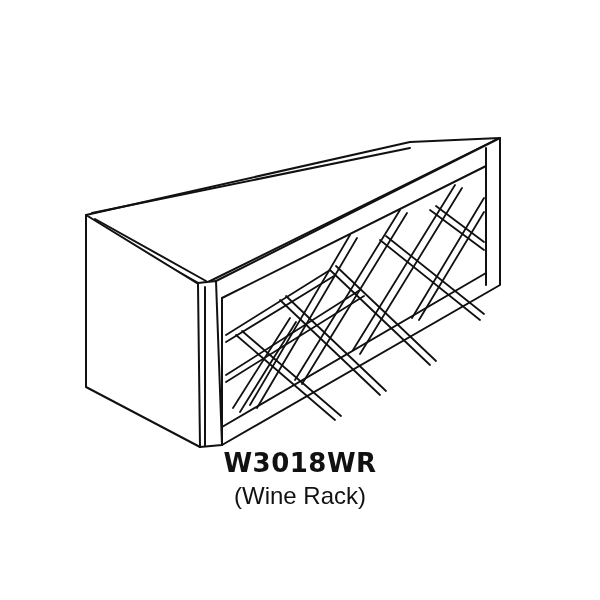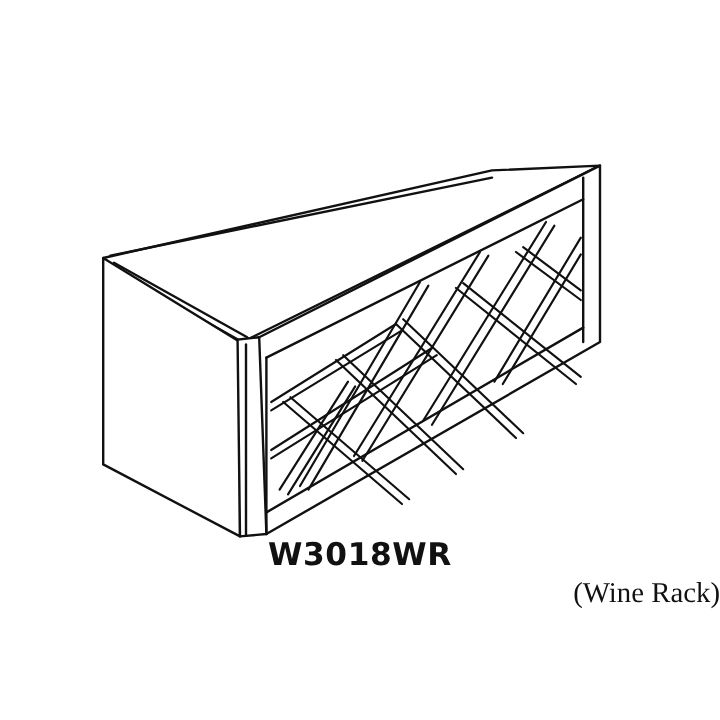--- a/index.html
+++ b/index.html
@@ -1,21 +1,21 @@
 <!DOCTYPE html>
 <html><head>
 <meta charset="utf-8">
 <style>
   html, body { margin:0; padding:0; background:#ffffff; }
   body { width:600px; height:600px; position:relative; overflow:hidden; }
   .drawing { position:absolute; left:0; top:0; width:600px; height:600px; }
   .drawing svg { width:600px; height:600px; display:block; }
   .caption { position:absolute; left:0; width:600px; text-align:center; color:#111; }
   .model { top:448px; font-family:"DejaVu Sans", sans-serif; font-weight:bold; font-size:26px; letter-spacing:0.5px; }
-  .desc { top:482px; font-family:Liberation Serif, serif; font-size:24px;text-align:right; }
+  .desc { top:482px; font-family:Liberation Sans, sans-serif; font-size:24px; }
 </style>
 </head>
 <body>
 
 <div class="drawing">
 <svg viewBox="0 0 600 600" xmlns="http://www.w3.org/2000/svg" fill="none" stroke="#111" stroke-width="2" stroke-linejoin="round" stroke-linecap="round">
   <g>
     <path d="M86 215 L410 142 L500 138 L202 285 L86 220 Z" fill="#fff"></path>
     <line x1="92" y1="213" x2="410" y2="148"></line>
     <line x1="95" y1="219" x2="206" y2="281"></line>

